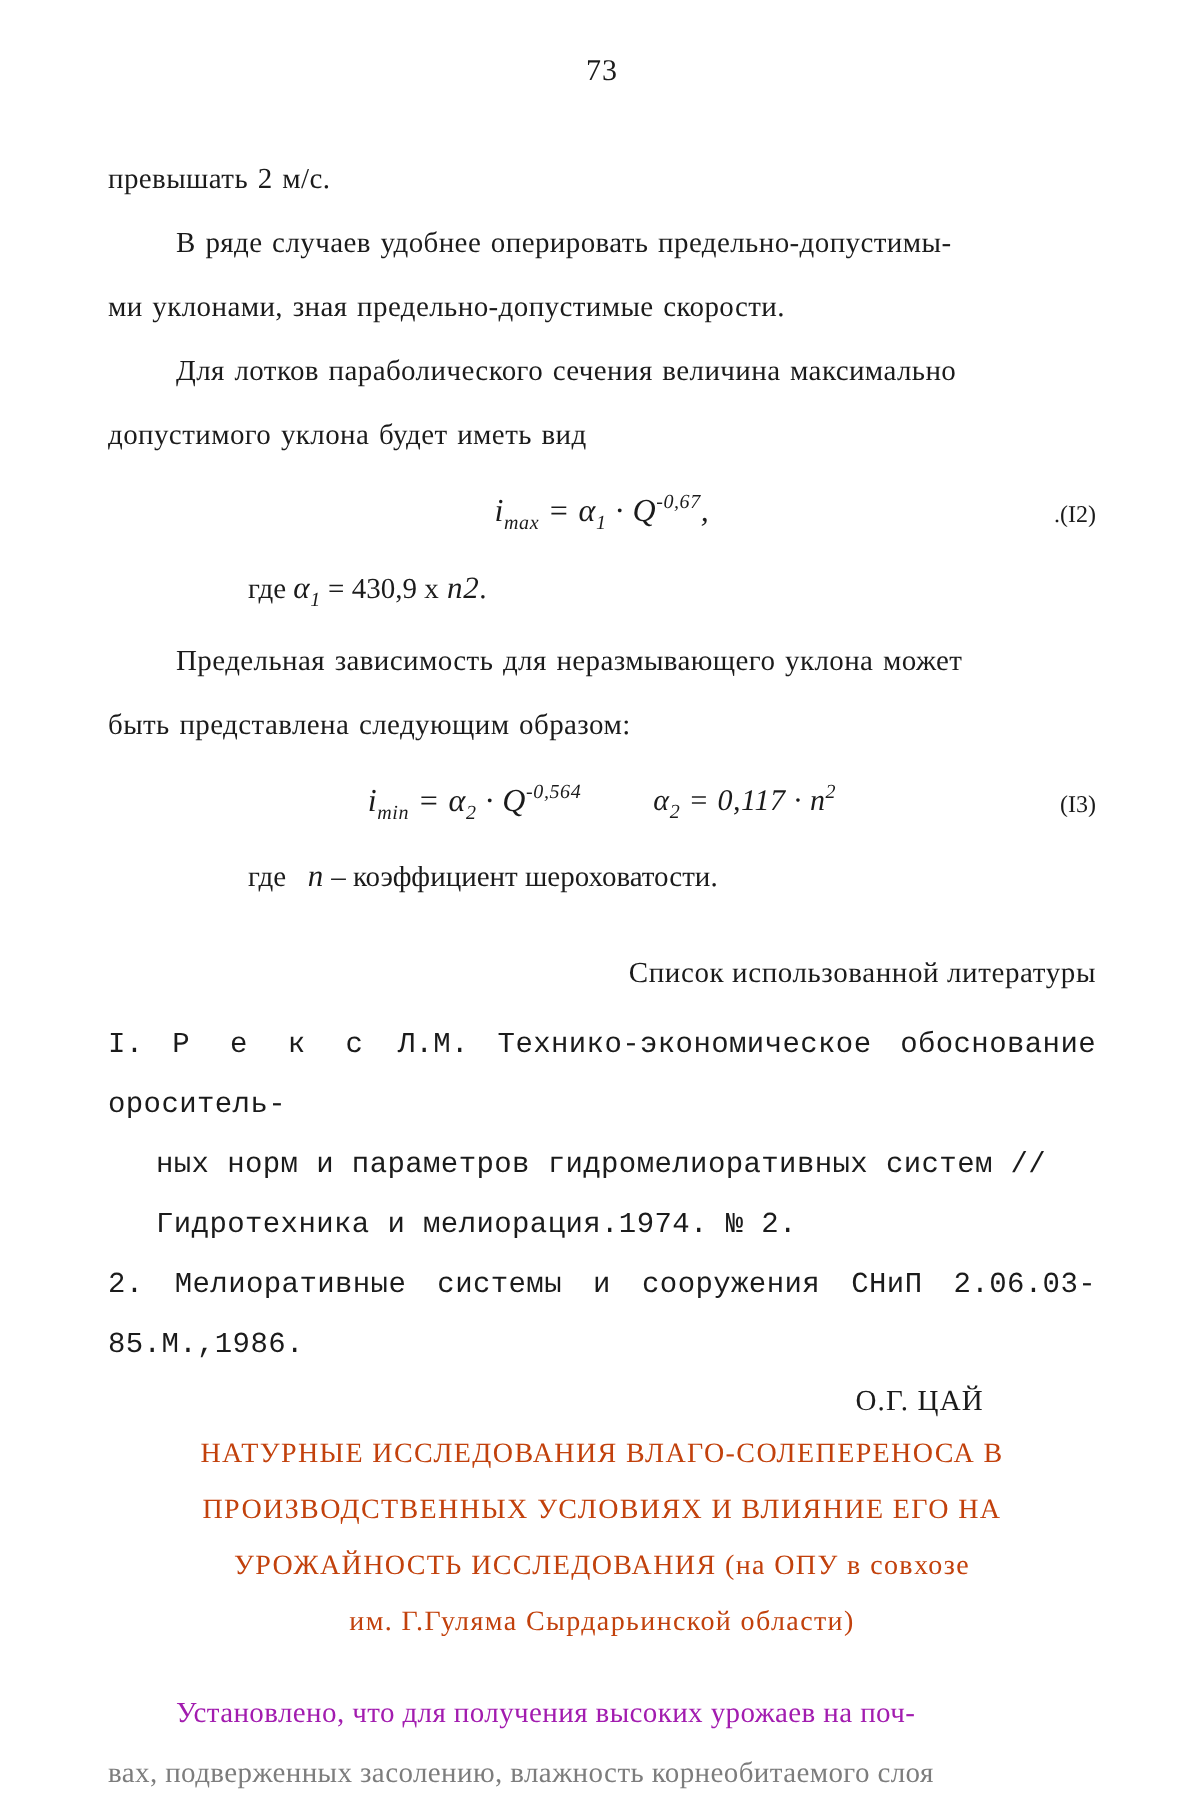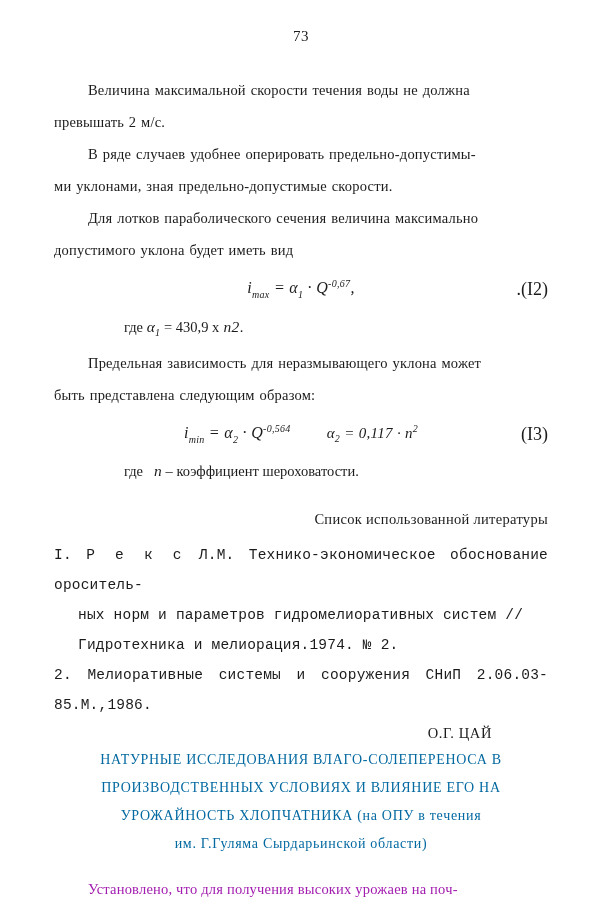--- a/index.html
+++ b/index.html
@@ -61,21 +61,21 @@
   }
   .formula .sup {
     font-size: 10px;
     vertical-align: super;
     font-style: italic;
   }
   .eq-num {
     position: absolute;
     right: 0;
     font-style: normal;
-    font-size: 18px;
+    font-size: 12px;
   }
   .formula-second {
     margin-left: 36px;
     font-style: italic;
     font-size: 15px;
   }
   .where-line {
     font-size: 14.5px;
     line-height: 30px;
     margin: 0;
@@ -127,41 +127,40 @@
   .art-title {
     text-align: center;
     font-size: 14px;
     line-height: 28px;
     letter-spacing: 0.7px;
     margin: 0 10px;
   }
   .art-title div {
     white-space: nowrap;
   }
-  .faded1 { color: #0369a1; }
+  .faded1 { color: #c2410c; }
   .faded2 { color: #a21caf; }
   .faded3 { color: #7d7d7d; }
   .abstract p {
     margin: 0;
     font-size: 14.5px;
     line-height: 30px;
     text-align: justify;
     letter-spacing: 0.2px;
   }
   .abstract p.indent { text-indent: 34px; }
   .gap-med { height: 16px; }
 </style>
 </head>
 <body>
 
 <div class="page">
 
   <div class="page-number">73</div>
 
-  <p class="body-text indent">Величина максимальной скорости течения воды не должна</p>
   <p class="body-text">превышать 2 м/с.</p>
 
   <p class="body-text indent">В ряде случаев удобнее оперировать предельно-допустимы-</p>
   <p class="body-text">ми уклонами, зная предельно-допустимые скорости.</p>
 
   <p class="body-text indent">Для лотков параболического сечения величина максимально</p>
   <p class="body-text">допустимого уклона будет иметь вид</p>
 
   <div class="formula-line">
     <span class="formula">
@@ -205,21 +204,21 @@
     <li>
       <span>2.</span><span> Мелиоративные системы и сооружения СНиП 2.06.03-85.М.,1986.</span>
     </li>
   </ol>
 
   <div class="author">О.Г. ЦАЙ</div>
 
   <div class="art-title">
     <div class="faded1">НАТУРНЫЕ ИССЛЕДОВАНИЯ ВЛАГО-СОЛЕПЕРЕНОСА В</div>
     <div class="faded1">ПРОИЗВОДСТВЕННЫХ УСЛОВИЯХ И ВЛИЯНИЕ ЕГО НА</div>
-    <div class="faded1">УРОЖАЙНОСТЬ ХЛОПЧАТНИКА (на ОПУ в течения</div>
+    <div class="faded1">УРОЖАЙНОСТЬ ИССЛЕДОВАНИЯ (на ОПУ в совхозе</div>
     <div class="faded1">им. Г.Гуляма Сырдарьинской области)</div>
   </div>
 
   <div class="gap-med"></div>
 
   <div class="abstract">
     <p class="indent faded2">Установлено, что для получения высоких урожаев на поч-</p>
     <p class="faded3">вах, подверженных засолению, влажность корнеобитаемого слоя</p>
 
   </div>

